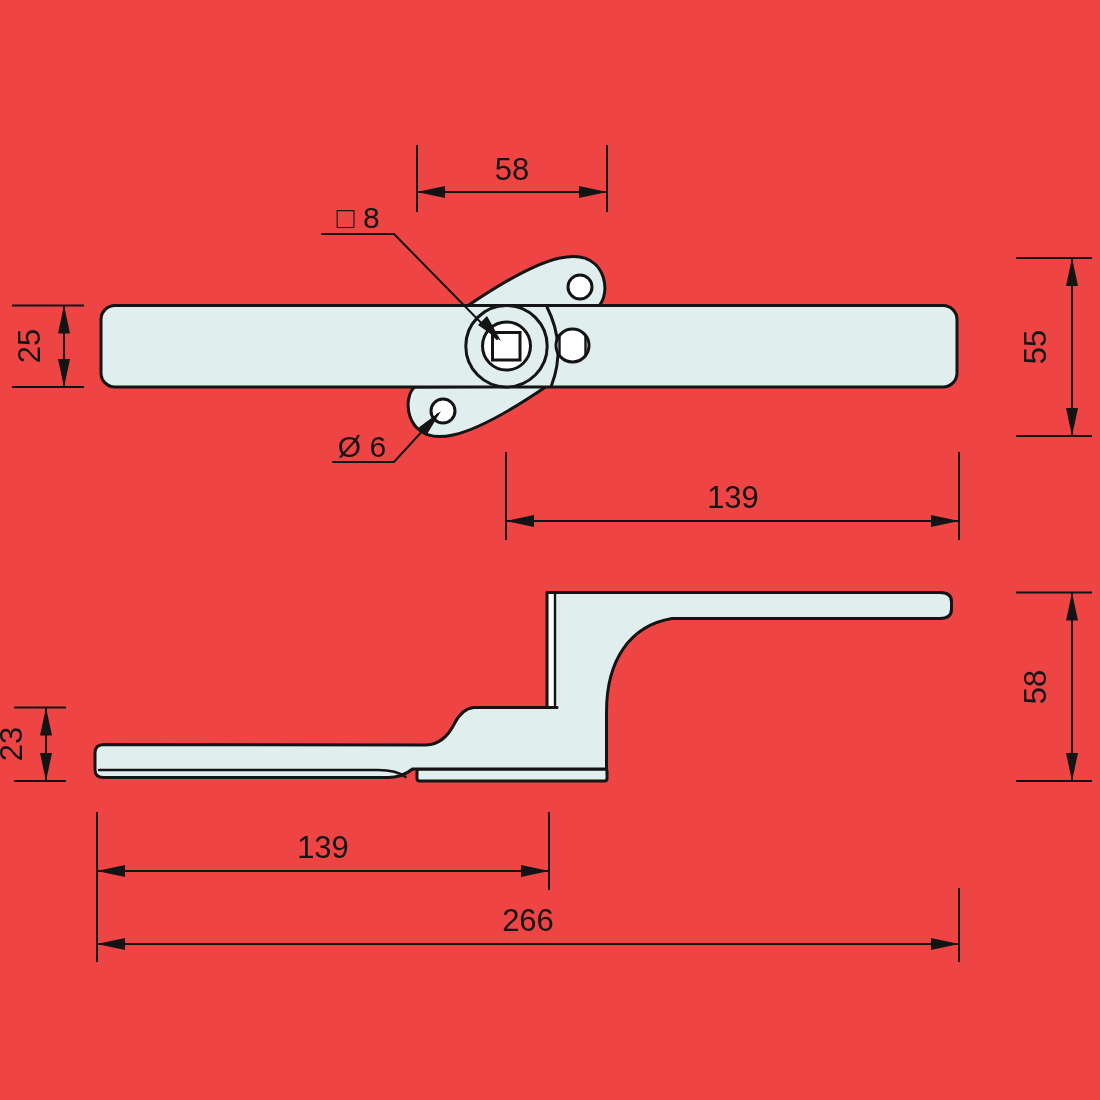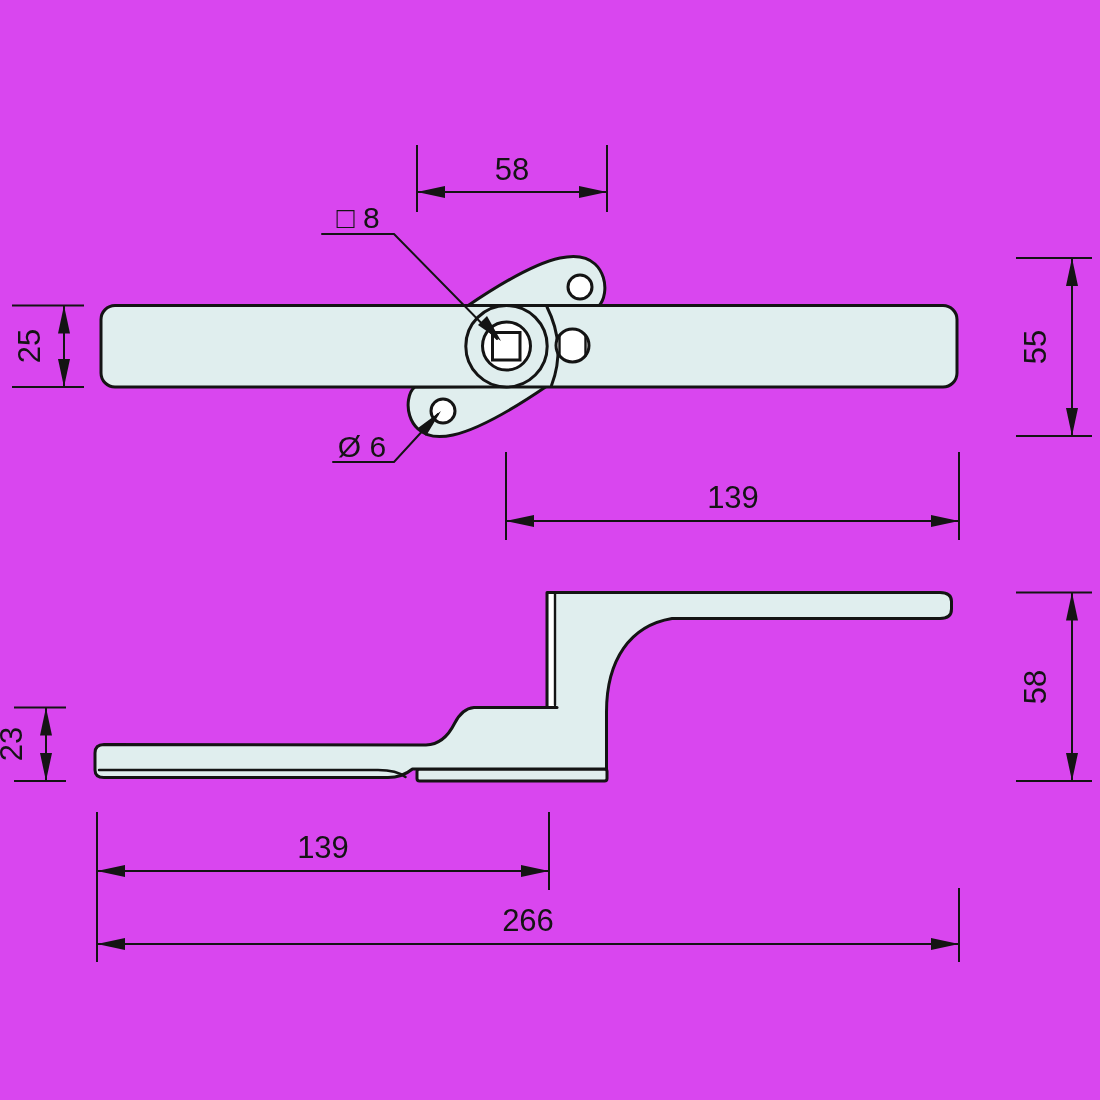--- a/index.html
+++ b/index.html
@@ -1,16 +1,16 @@
 <!DOCTYPE html>
 <html><head>
 <meta charset="utf-8">
 <style>
   html,body{margin:0;padding:0;background:#ffffff;}
-  #stage{position:relative;width:1100px;height:1100px;background:#d946ef;overflow:hidden;}
+  #stage{position:relative;width:1100px;height:1100px;background:#ef4444;overflow:hidden;}
   svg{display:block;}
   .part{stroke:#141414;stroke-width:3;stroke-linejoin:round;}
   .edge{stroke:#141414;stroke-width:3;fill:none;stroke-linejoin:round;stroke-linecap:round;}
   .hole{fill:#ffffff;stroke:#141414;stroke-width:3;}
   .thin{stroke:#141414;stroke-width:2.4;fill:none;stroke-linecap:round;}
   .dim{stroke:#141414;stroke-width:2;fill:none;stroke-linecap:butt;}
   .lead{stroke:#141414;stroke-width:2;fill:none;stroke-linecap:round;}
   .arr{fill:#141414;stroke:none;}
   text{font-family:"Liberation Sans","DejaVu Sans",sans-serif;font-size:31px;fill:#141414;}
   .mid{text-anchor:middle;}

